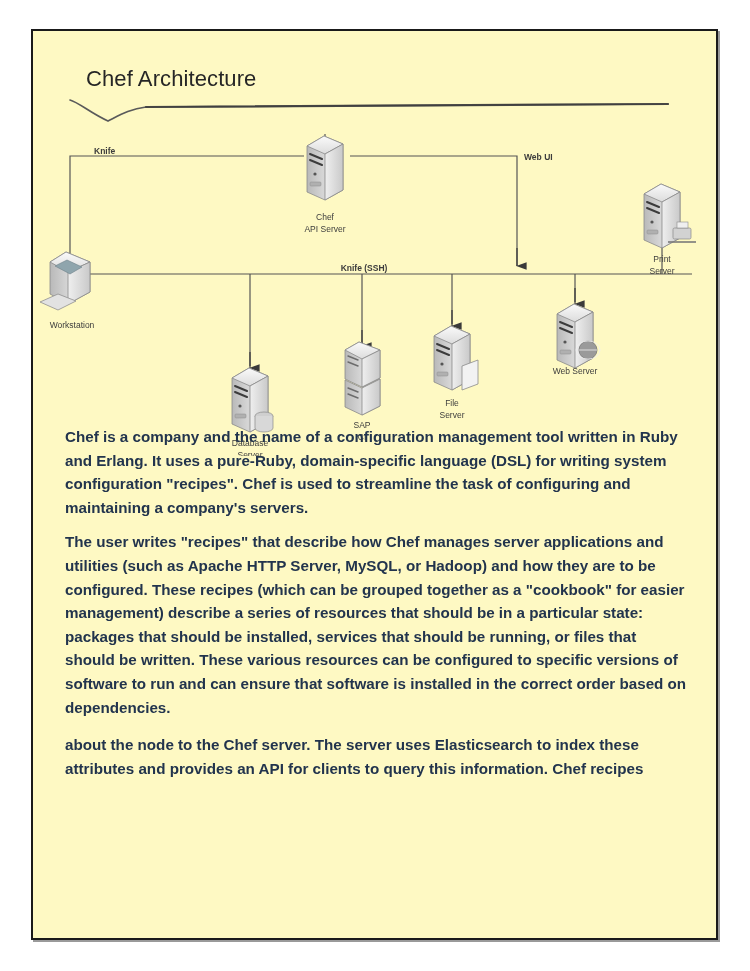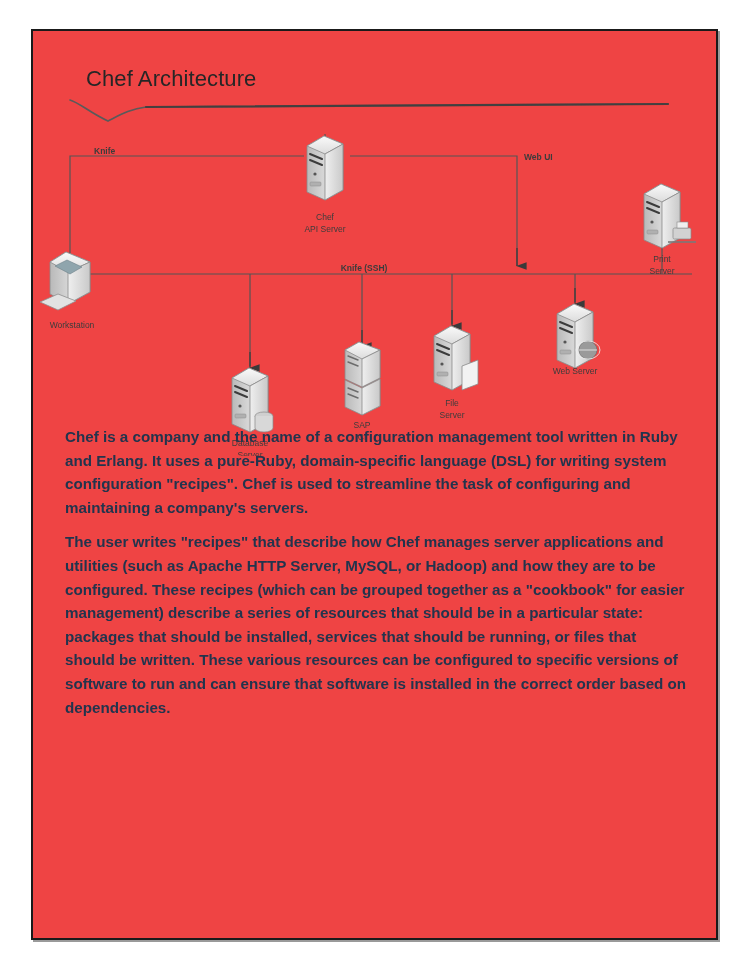--- a/index.html
+++ b/index.html
@@ -11,21 +11,21 @@
     overflow:hidden;
     position:relative;
   }
   
   #page-frame{
     position:absolute;
     left:31px; top:29px;
     width:687px; height:911px;
     box-sizing:border-box;
     border:1px solid #d8d8d8;
-    background:#ef4444;
+    background:#fef9c3;
     box-shadow:
        inset 0 0 0 1px #ffffff,
        2px 2px 0 0 #9a9a9a;
   }
   #page-frame:before{
     content:"";
     position:absolute;
     left:-1px; top:-1px; right:-1px; bottom:-1px;
     border:2px solid #1a1a1a;
     pointer-events:none;
@@ -207,16 +207,17 @@
     </g>
 
     <text x="62" y="38" font-family="'Liberation Sans',sans-serif" font-size="8.5" fill="#3c3c3c" font-weight="bold">Knife</text>
     <text x="492" y="44" font-family="'Liberation Sans',sans-serif" font-size="8.5" fill="#3c3c3c" font-weight="bold">Web UI</text>
     <text x="332" y="155" font-family="'Liberation Sans',sans-serif" font-size="8.5" fill="#3c3c3c" font-weight="bold" text-anchor="middle">Knife (SSH)</text>
   </svg>
 
   <div id="body-copy">
     <p>Chef is a company and the name of a configuration management tool written in Ruby and Erlang. It uses a pure-Ruby, domain-specific language (DSL) for writing system configuration "recipes". Chef is used to streamline the task of configuring and maintaining a company's servers.</p>
     <p>The user writes "recipes" that describe how Chef manages server applications and utilities (such as Apache HTTP Server, MySQL, or Hadoop) and how they are to be configured. These recipes (which can be grouped together as a "cookbook" for easier management) describe a series of resources that should be in a particular state: packages that should be installed, services that should be running, or files that should be written. These various resources can be configured to specific versions of software to run and can ensure that software is installed in the correct order based on dependencies.</p>
+    <p class="gap">about the node to the Chef server. The server uses Elasticsearch to index these attributes and provides an API for clients to query this information. Chef recipes</p>
   </div>
 
  </div>
 </div>
 
 </body></html>

